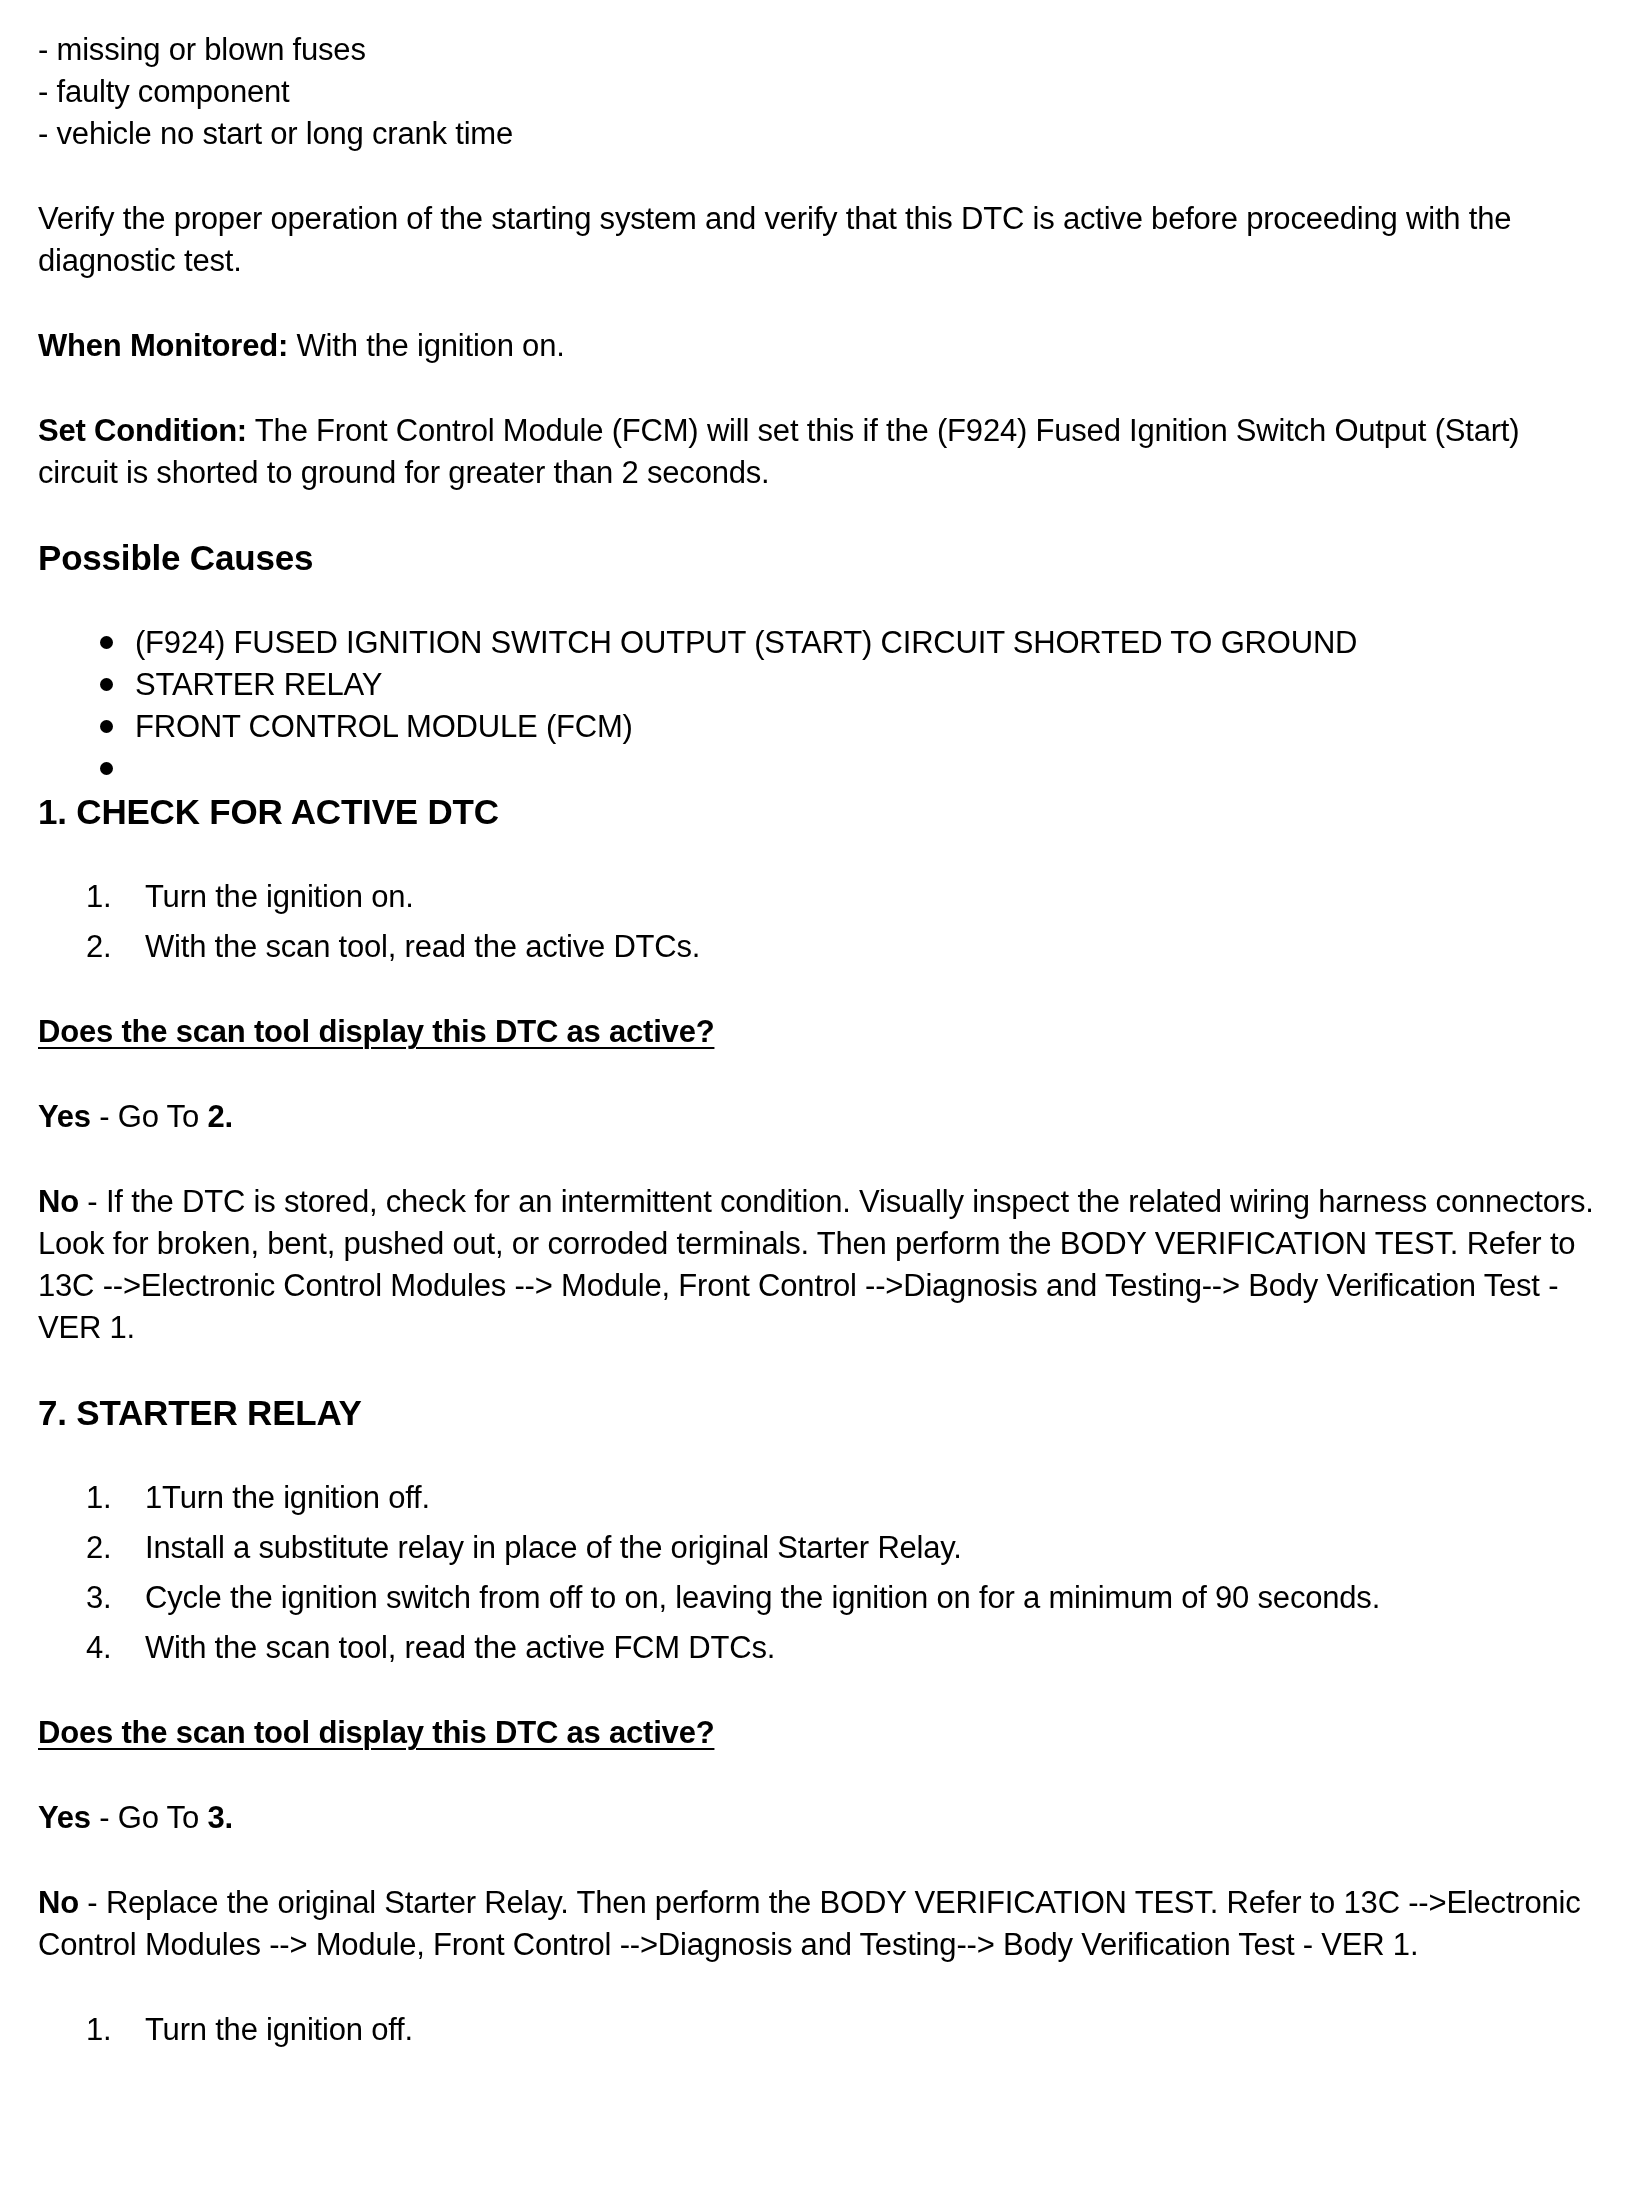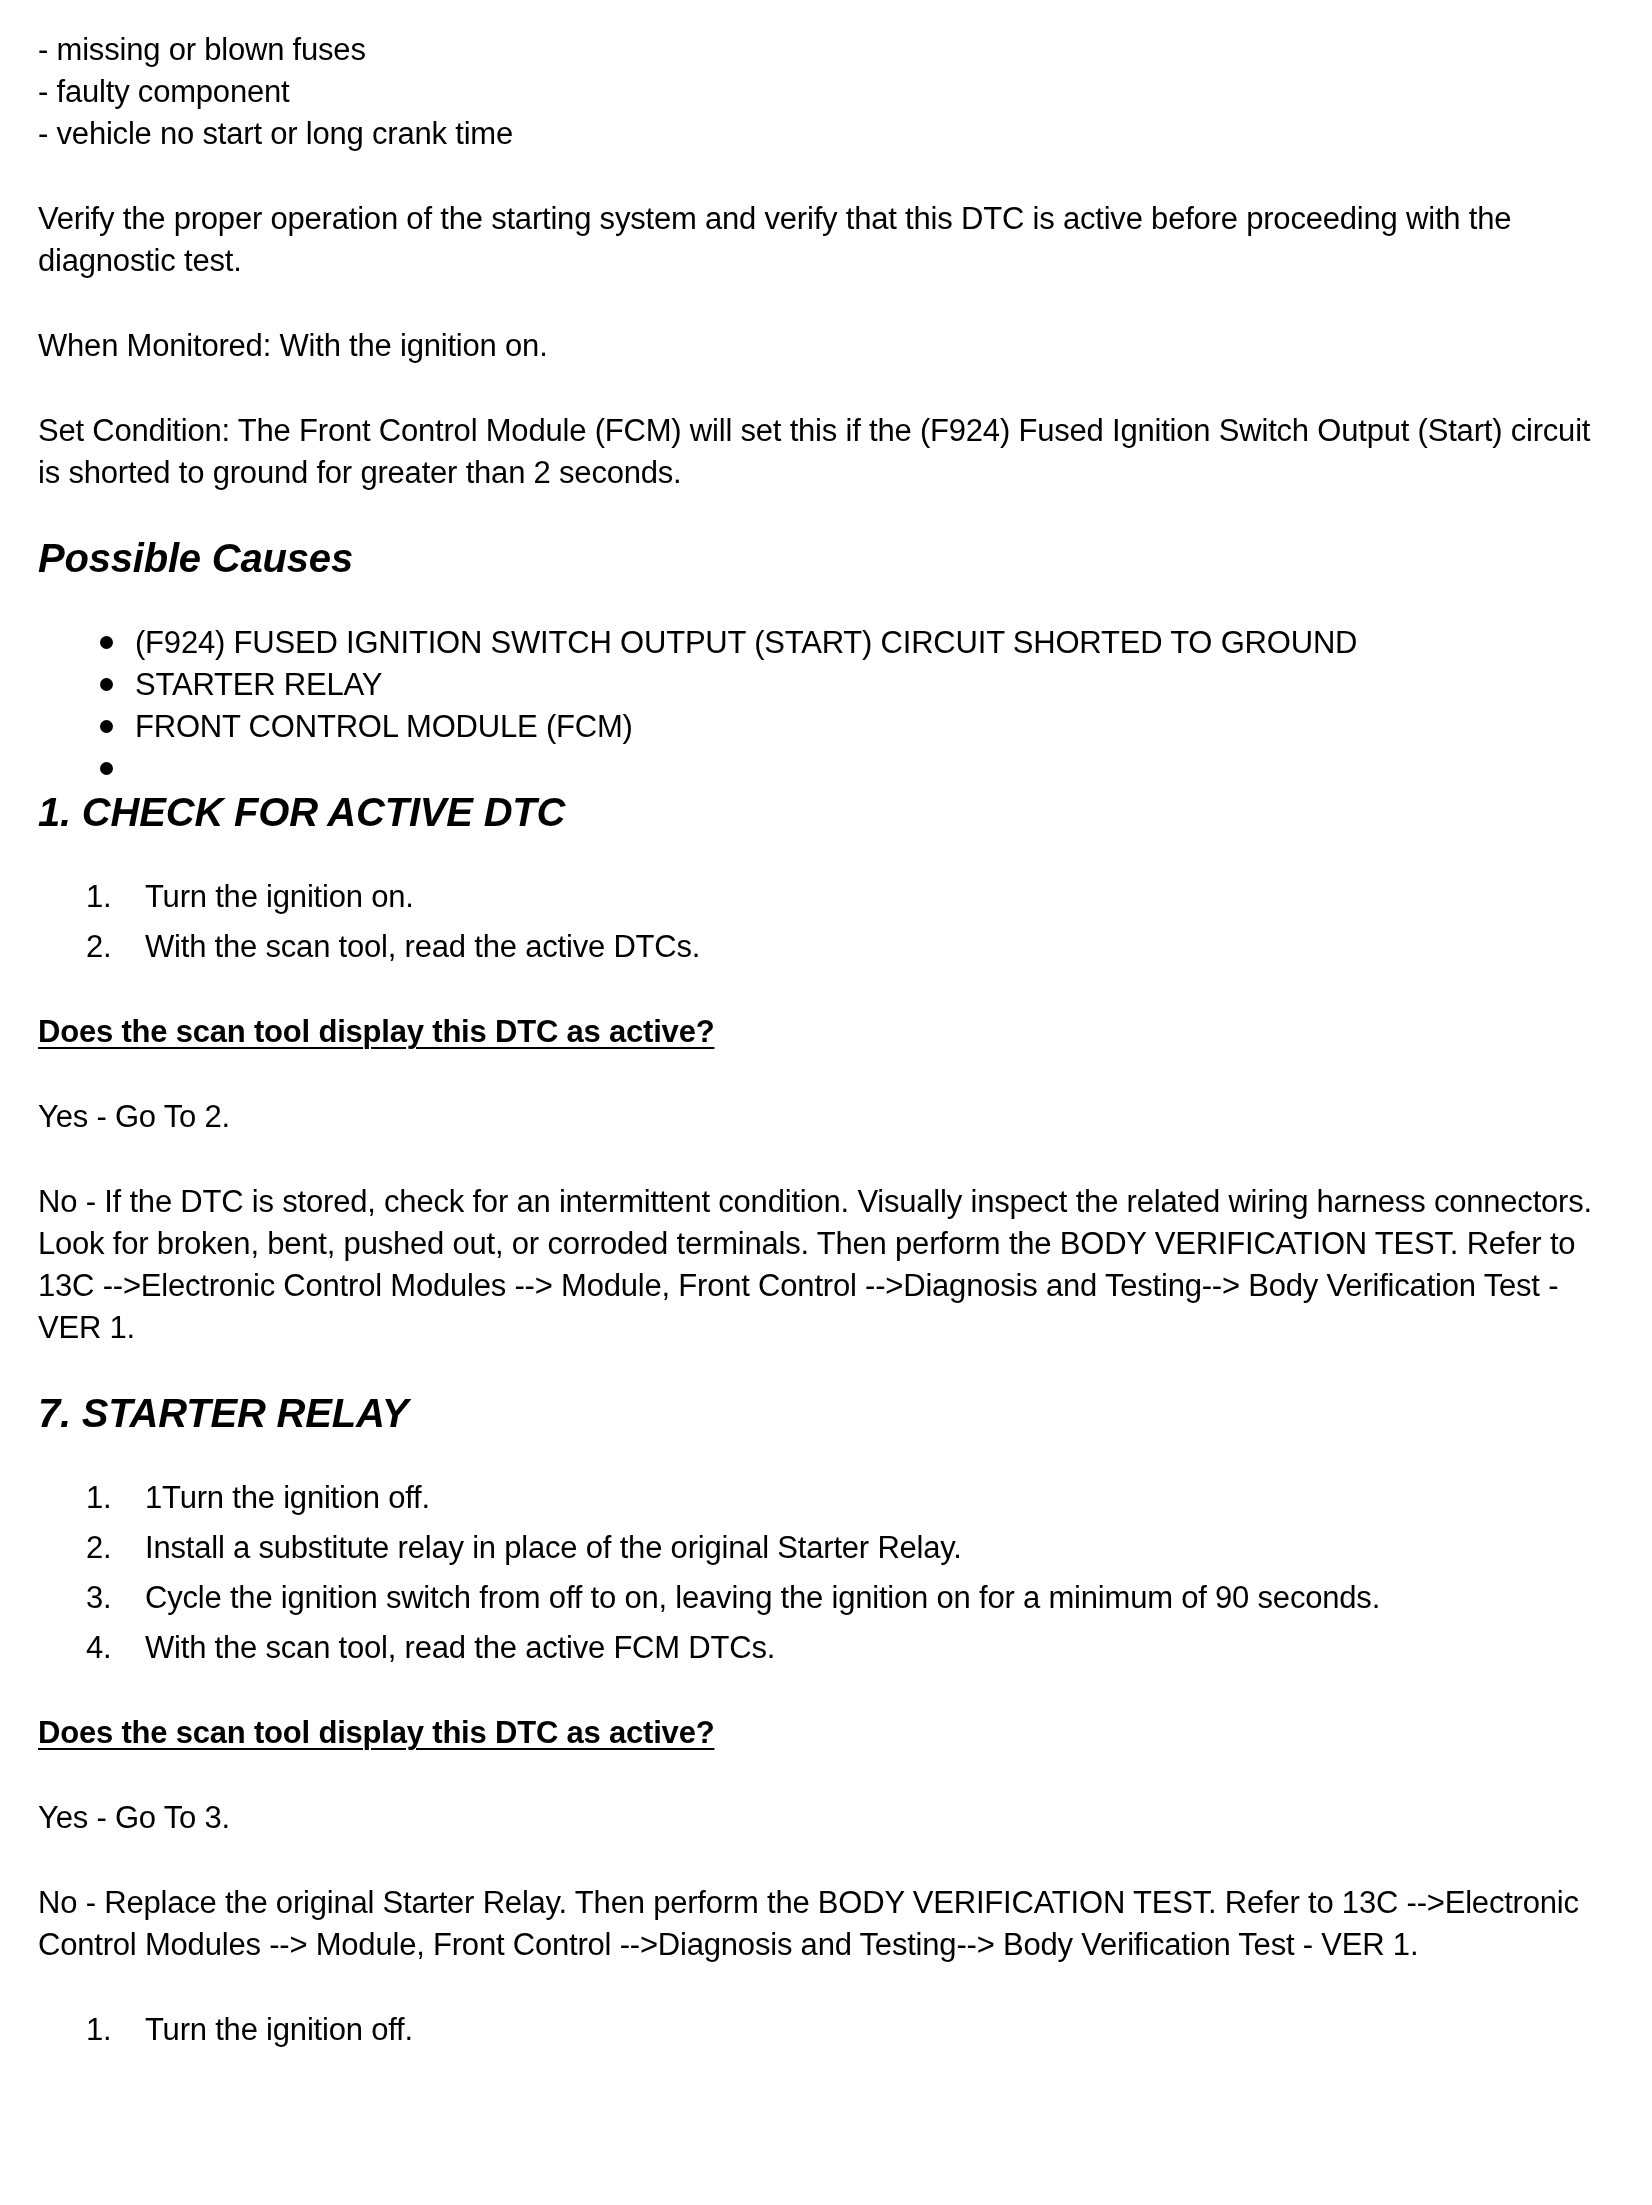--- a/index.html
+++ b/index.html
@@ -11,25 +11,24 @@
     color: #000000;
     font-family: "Liberation Sans", sans-serif;
     font-size: 31px;
     line-height: 42px;
     letter-spacing: -0.2px;
   }
   .page { padding: 29px 50px 0 38px; }
   .block { margin: 0 0 43px 0; }
   .line { margin: 0; }
   h2.block {
-    font-size: 40px;
+    font-size: 35px;
     font-weight: 700;
     margin: 0 0 43px 0;
     letter-spacing: -0.2px;
-    font-style: italic;
   }
   p { margin: 0 0 43px 0; }
   .question {
     font-weight: 700;
     text-decoration: underline;
     text-decoration-thickness: 2.3px;
     text-underline-offset: 5.3px;
   }
   ul.causes { list-style: none; margin: 0 0 43px 0; padding: 0 0 0 62px; }
   ul.causes li { position: relative; padding-left: 35px; margin: 0; }
@@ -39,21 +38,21 @@
     top: 14.4px;
     width: 13px;
     height: 13px;
     background: #000;
     border-radius: 50%;
   }
   ol.steps { list-style: none; counter-reset: step; margin: 0 0 43px 0; padding: 0 0 0 40px; }
   ol.steps li { counter-increment: step; display: flex; margin: 8px; }
   ol.steps .num { flex: 0 0 59px; }
   ol.steps .num::before { content: counter(step) "."; }
-  strong { font-weight: 400; }
+  strong { font-weight: 700; }
 </style>
 </head>
 <body>
 
 <div class="page">
 
   <div class="block">
     <p class="line">- missing or blown fuses</p>
     <p class="line">- faulty component</p>
     <p class="line">- vehicle no start or long crank time</p>

